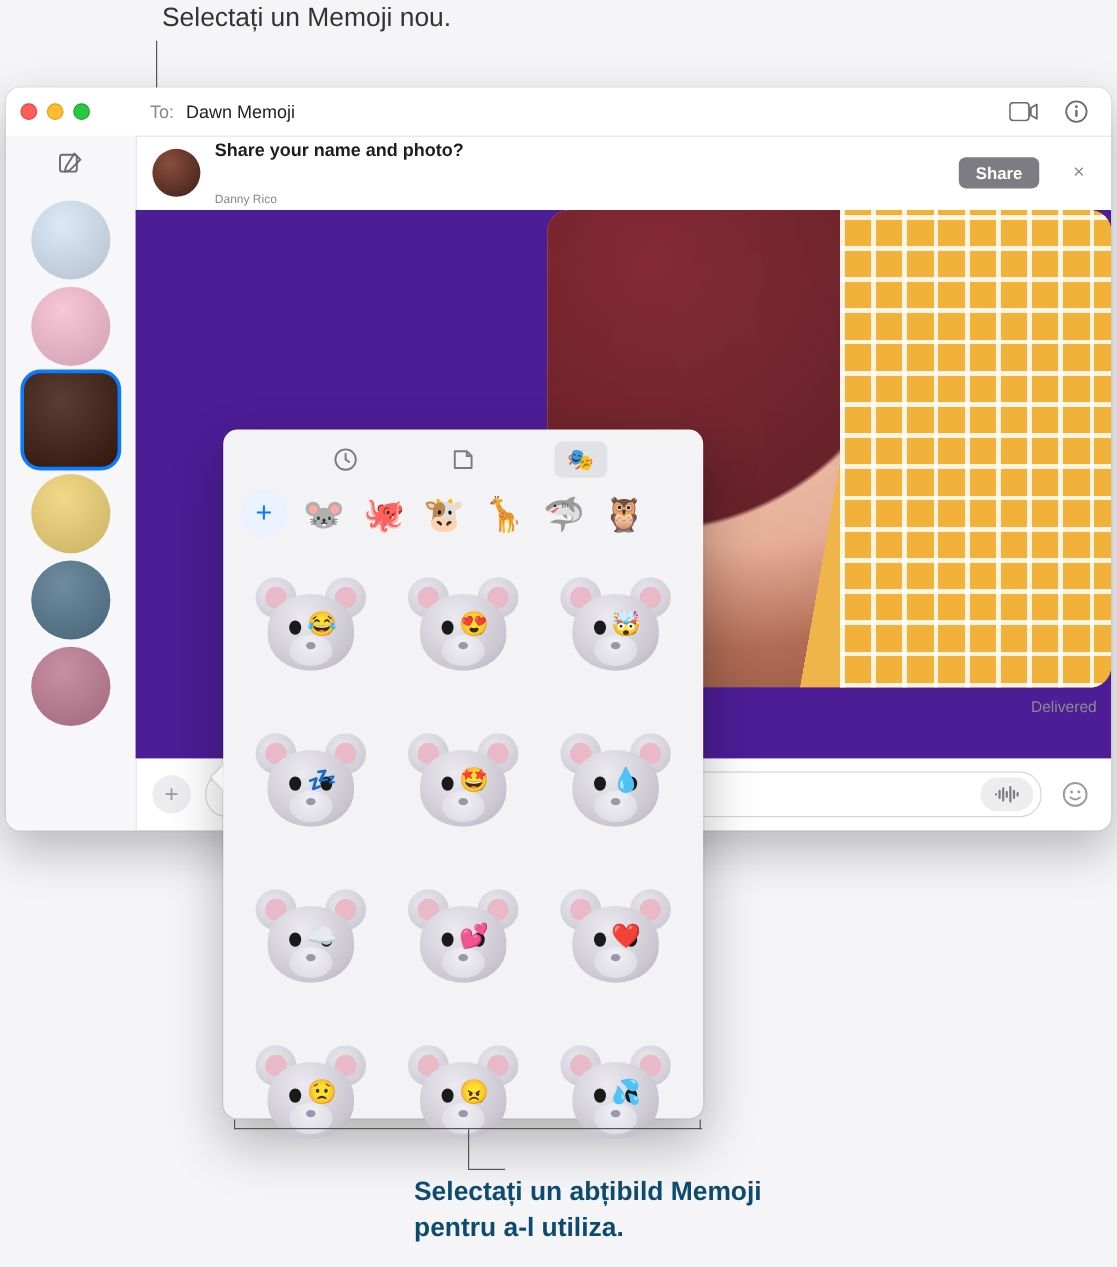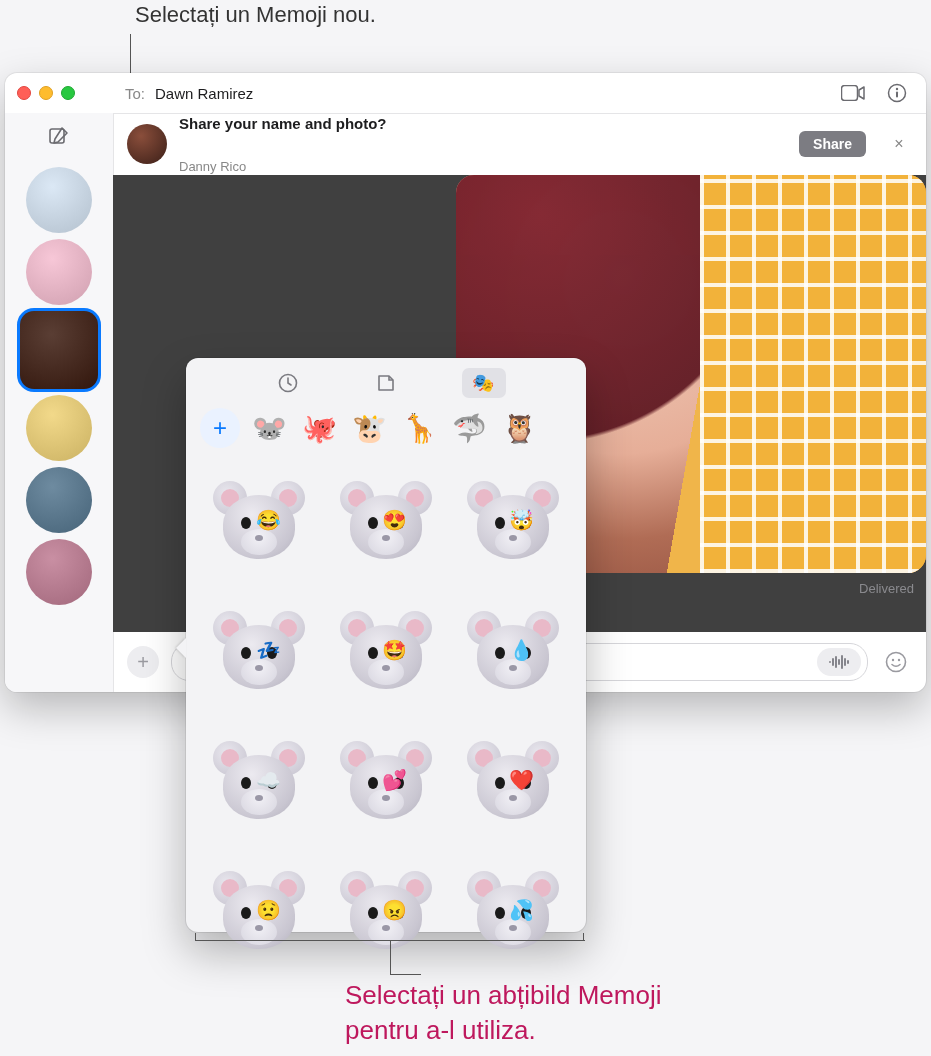--- a/index.html
+++ b/index.html
@@ -1,21 +1,21 @@
 <!DOCTYPE html>
 <html><head>
 <meta charset="utf-8">
 <style>
   html,body{margin:0;padding:0;font-family:-apple-system,BlinkMacSystemFont,"Helvetica Neue",Arial,sans-serif;background:#f5f5f7;color:#1d1d1f;}
   .stage{position:relative;width:931px;height:1056px;}
   
   .callout-top{position:absolute;left:135px;top:2px;font-size:22px;color:#333;}
   .callout-top-line{position:absolute;left:130px;top:34px;width:1px;height:408px;border-left:1px solid #555;}
   .callout-top-line::after{content:"";position:absolute;left:0;bottom:0;width:70px;border-top:1px solid #555;}
-  .callout-bottom{position:absolute;left:345px;top:978px;font-size:26px;color:#be185d;line-height:1.35;}
+  .callout-bottom{position:absolute;left:345px;top:978px;font-size:22px;color:#0c4a6e;line-height:1.35;font-weight:bold;}
   .callout-bottom-line{position:absolute;left:195px;top:940px;width:390px;border-top:1px solid #555;}
   .callout-bottom-line .v1{position:absolute;left:0;top:-8px;width:1px;height:8px;border-left:1px solid #555;}
   .callout-bottom-line .v2{position:absolute;right:0;top:-8px;width:1px;height:8px;border-left:1px solid #555;}
   .callout-bottom-line .drop{position:absolute;left:195px;top:0;width:1px;height:34px;border-left:1px solid #555;}
   .callout-bottom-line .drop::after{content:"";position:absolute;left:0;bottom:0;width:30px;border-top:1px solid #555;}
   
   .window{position:absolute;left:5px;top:73px;width:921px;height:619px;border-radius:12px;background:#fff;box-shadow:0 16px 40px rgba(0,0,0,.25),0 0 0 1px rgba(0,0,0,.06);overflow:hidden;}
   .titlebar{position:absolute;left:0;top:0;width:100%;height:40px;display:flex;align-items:center;}
   .traffic{display:flex;gap:8px;margin-left:12px;}
   .tl{width:12px;height:12px;border-radius:50%;}
@@ -31,25 +31,25 @@
   
   .tofield{position:absolute;left:108px;top:0;right:0;height:40px;display:flex;align-items:center;padding:0 12px;border-bottom:1px solid #e5e5e7;gap:10px;}
   .tofield .lbl{color:#888;font-size:15px;}
   .tofield .name{color:#1d1d1f;font-size:15px;}
   .tofield .spacer{flex:1;}
   .tofield .tbtn{width:34px;height:26px;border-radius:6px;display:flex;align-items:center;justify-content:center;color:#666;}
   .banner{position:absolute;left:108px;top:40px;right:0;height:62px;display:flex;align-items:center;padding:0 14px;gap:12px;border-bottom:1px solid #e5e5e7;}
   .banner .bav{width:40px;height:40px;border-radius:50%;background:radial-gradient(circle at 35% 30%,#8a4e3b,#3b1f18);} 
   .banner .bt{display:flex;flex-direction:column;gap:27px;}
   .banner .bt .t1{font-size:15px;font-weight:600;}
-  .banner .bt .t2{font-size:13px;color:#888;}
+  .banner .bt .t2{font-size:10px;color:#888;}
   .banner .spacer{flex:1;}
   .sharebtn{background:#7c7c82;color:#fff;border:none;border-radius:6px;font-size:14px;font-weight:600;padding:5px 14px;}
   .closex{width:26px;height:26px;display:flex;align-items:center;justify-content:center;color:#888;font-size:16px;margin-left:8px;}
-  .convo{position:absolute;left:108px;top:102px;right:0;bottom:60px;background:#404040;}
+  .convo{position:absolute;left:108px;top:102px;right:0;bottom:60px;background:#4c1d95;}
   .photo{position:absolute;right:0;top:0;width:470px;height:398px;border-radius:18px 18px 18px 18px;overflow:hidden;}
   .photo-inner{position:absolute;inset:0;background:
     linear-gradient(100deg,rgba(255,255,255,0) 0%,rgba(255,255,255,0) 52%,#f0b54a 52%,#f0b54a 100%),
     radial-gradient(circle at 35% 25%, #f2d1c0 0%, #e6ae98 42%, #b06c55 62%, #7a3a2d 100%);
   }
   .plaid{position:absolute;left:52%;top:0;right:0;bottom:0;
     background-color:#f2b23a;
     background-image:
       repeating-linear-gradient(0deg, rgba(255,255,255,.85) 0 4px, transparent 4px 26px),
       repeating-linear-gradient(90deg, rgba(255,255,255,.85) 0 4px, transparent 4px 26px);
@@ -102,21 +102,21 @@
     <div class="titlebar">
       <div class="traffic">
         <div class="tl red"></div>
         <div class="tl yel"></div>
         <div class="tl grn"></div>
       </div>
     </div>
 
     <div class="tofield">
       <span class="lbl">To:</span>
-      <span class="name">Dawn Ramirez</span>
+      <span class="name">Dawn Memoji</span>
       <span class="spacer"></span>
       <div class="tbtn">
         <svg width="24" height="16" viewBox="0 0 24 16">
             <rect x="0.5" y="0.5" width="16" height="15" rx="3" fill="none" stroke="#6b6b70" stroke-width="1.5"></rect>
             <path d="M18 5 L23 2 V14 L18 11 Z" fill="none" stroke="#6b6b70" stroke-width="1.5" stroke-linejoin="round"></path>
           </svg>
       </div>
       <div class="tbtn">
         <svg width="20" height="20" viewBox="0 0 20 20">
             <circle cx="10" cy="10" r="8.5" fill="none" stroke="#6b6b70" stroke-width="1.5"></circle>

